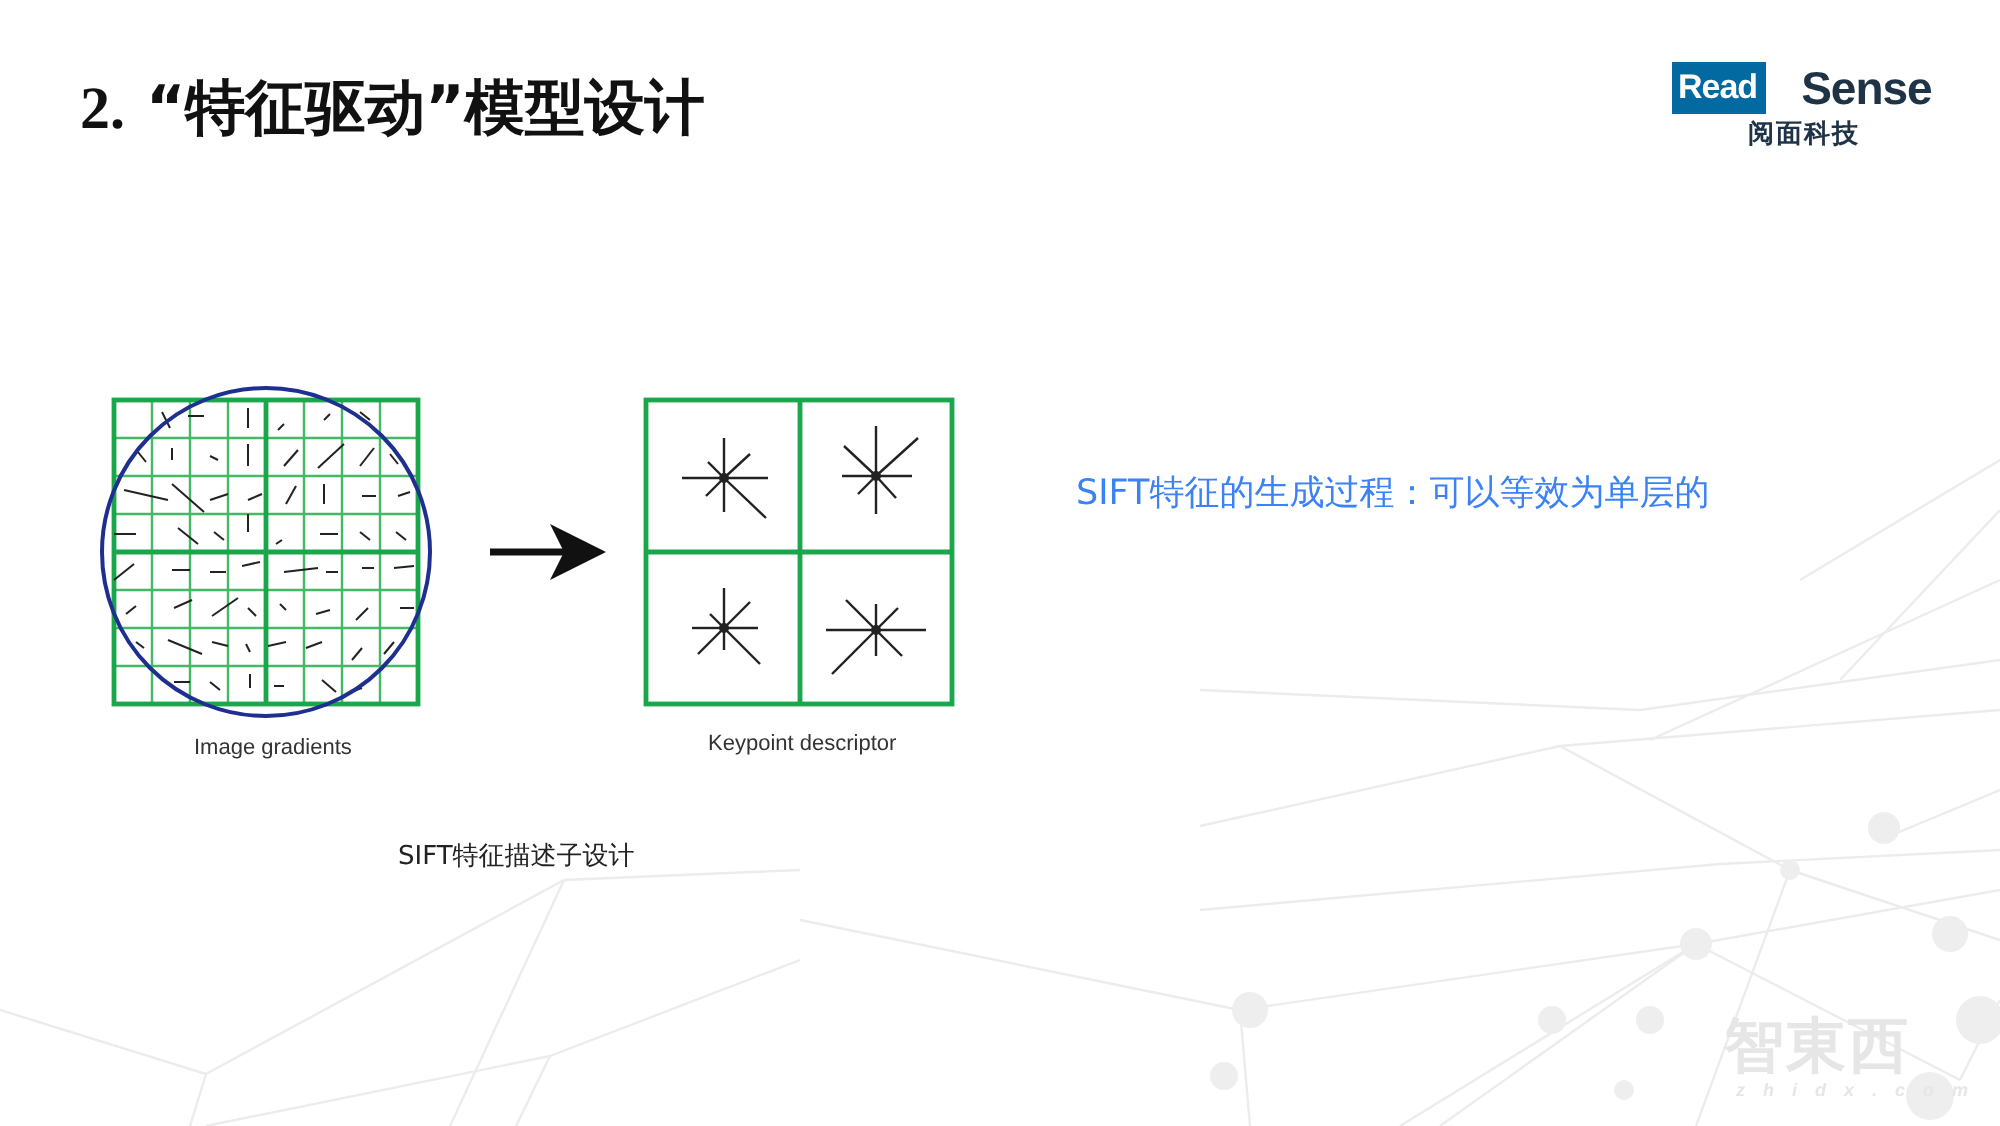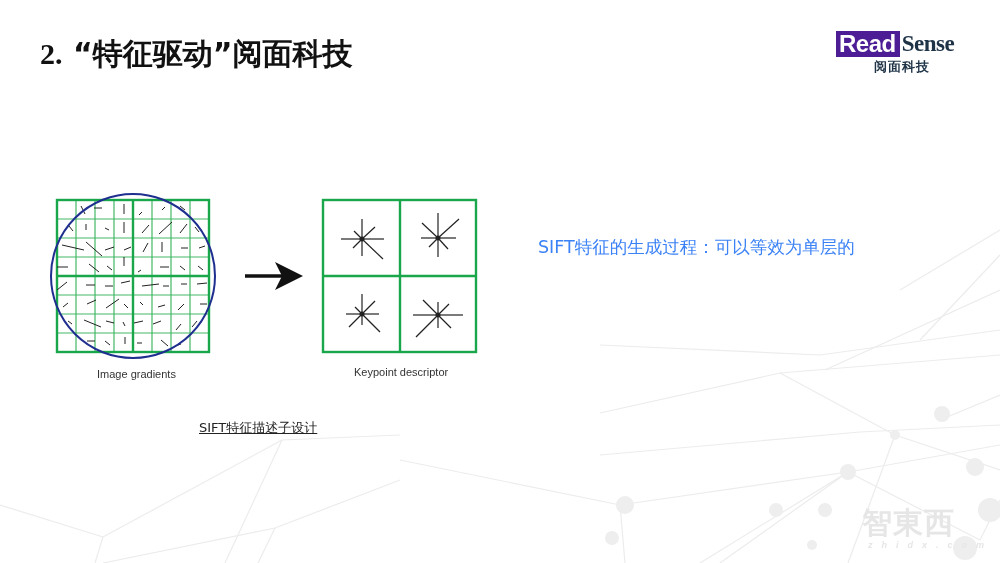--- a/index.html
+++ b/index.html
@@ -12,28 +12,28 @@
     .bg-network { position: absolute; left: 0; top: 0; width: 1000px; height: 563px; z-index: 0; }
     .layer { position: absolute; z-index: 1; }
     .title {
       left: 40px; top: 34px; font-size: 30px; font-weight: bold; color: #111;
       font-family: "DejaVu Sans", "Liberation Sans", sans-serif; letter-spacing: 0px;
     }
     .title .num { font-family: "Liberation Serif", "DejaVu Serif", serif; font-weight: bold; }
     .logo { left: 836px; top: 31px; width: 140px; }
     .logo-row { display: flex; align-items: center; height: 26px; }
     .logo-read {
-      background: #4c1d95; color: #fff; font-weight: bold; font-size: 24px;
+      background: #0369a1; color: #fff; font-weight: bold; font-size: 17px;
       padding: 0 4px 0 3px; line-height: 26px; letter-spacing: -0.5px;
     }
-    .logo-sense { color: #1f3347; font-weight: bold; font-size: 23px; line-height: 26px; padding-left: 2px; letter-spacing: -0.5px; font-family: Liberation Serif, serif; }
+    .logo-sense { color: #1f3347; font-weight: bold; font-size: 23px; line-height: 26px; padding-left: 18px; letter-spacing: -0.5px; }
     .logo-cn { color: #1f3347; font-size: 13px; font-weight: bold; margin-left: 38px; margin-top: 1px; letter-spacing: 1px; font-family: Liberation Serif, serif; }
     .fig { left: 40px; top: 190px; }
     .caption { font-size: 11px; color: #333; position: absolute; white-space: nowrap; }
-    .sub-caption { left: 199px; top: 419px; font-size: 13px; color: #222; white-space: nowrap; font-family: "DejaVu Sans", sans-serif; text-decoration: underline; }
+    .sub-caption { left: 199px; top: 419px; font-size: 13px; color: #222; white-space: nowrap; font-family: "DejaVu Sans", sans-serif; }
     .desc {
       left: 538px; top: 232px; width: 420px; font-size: 17.5px; line-height: 31px; color: #3b82f6;
       font-family: "DejaVu Sans", "Liberation Sans", sans-serif;
     }
     .desc div { white-space: nowrap; }
     .watermark { left: 862px; top: 503px; color: #e6e6e6; font-size: 30px; font-weight: bold; letter-spacing: 1px; font-family: "DejaVu Sans", sans-serif; }
     .watermark-sub { left: 868px; top: 540px; color: #e6e6e6; font-size: 9px; letter-spacing: 9px; font-style: italic; font-weight: bold; }
   </style>
 </head>
 <body>
@@ -80,21 +80,21 @@
     <circle cx="776" cy="510" r="7"></circle>
     <circle cx="625" cy="505" r="9"></circle>
     <circle cx="612" cy="538" r="7"></circle>
     <circle cx="965" cy="548" r="12"></circle>
     <circle cx="812" cy="545" r="5"></circle>
   </g>
 </svg>
 
 <div class="layer title">
   <span class="num">2.</span>
-  <span>“特征驱动”阅面科技</span>
+  <span>“特征驱动”模型设计</span>
 </div>
 
 <div class="layer logo">
   <div class="logo-row">
     <span class="logo-read">Read</span>
     <span class="logo-sense">Sense</span>
   </div>
   <div class="logo-cn">阅面科技</div>
 </div>
 

